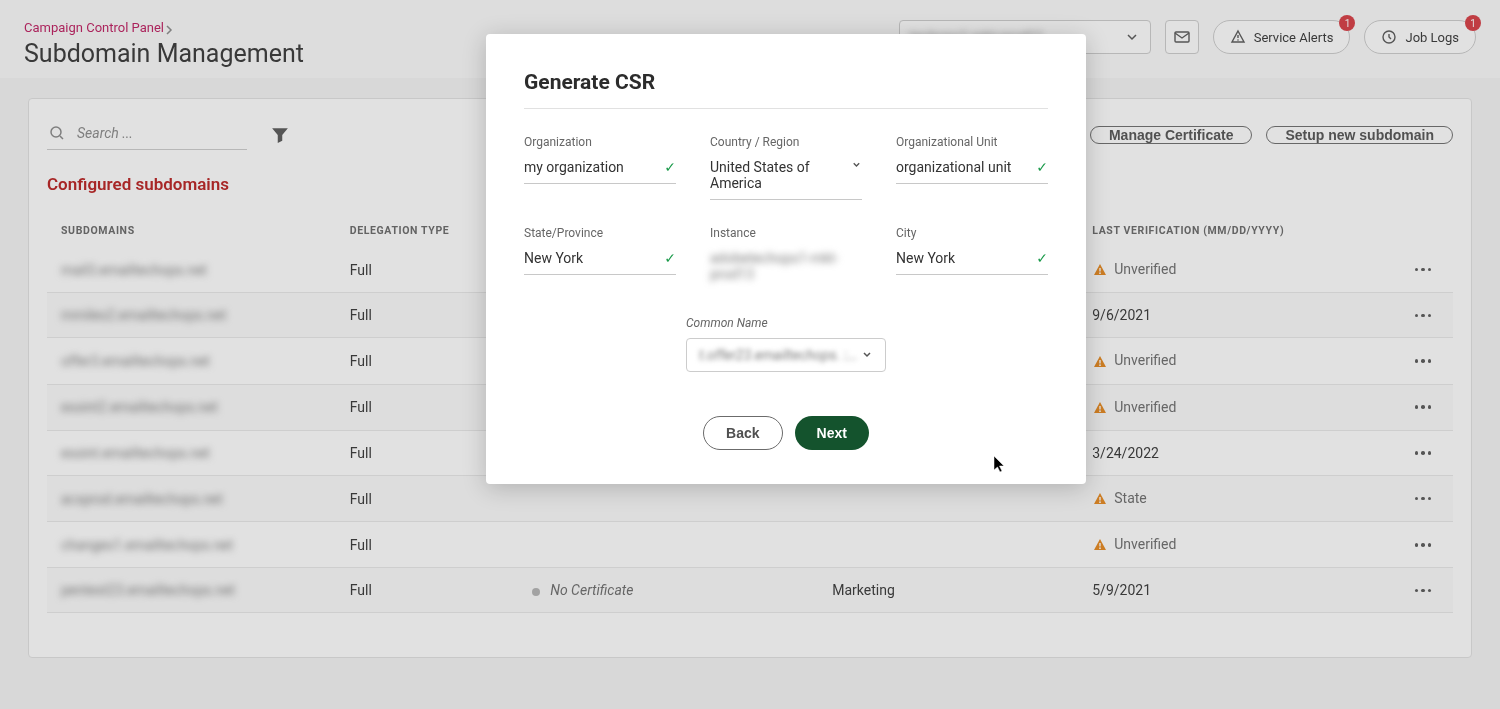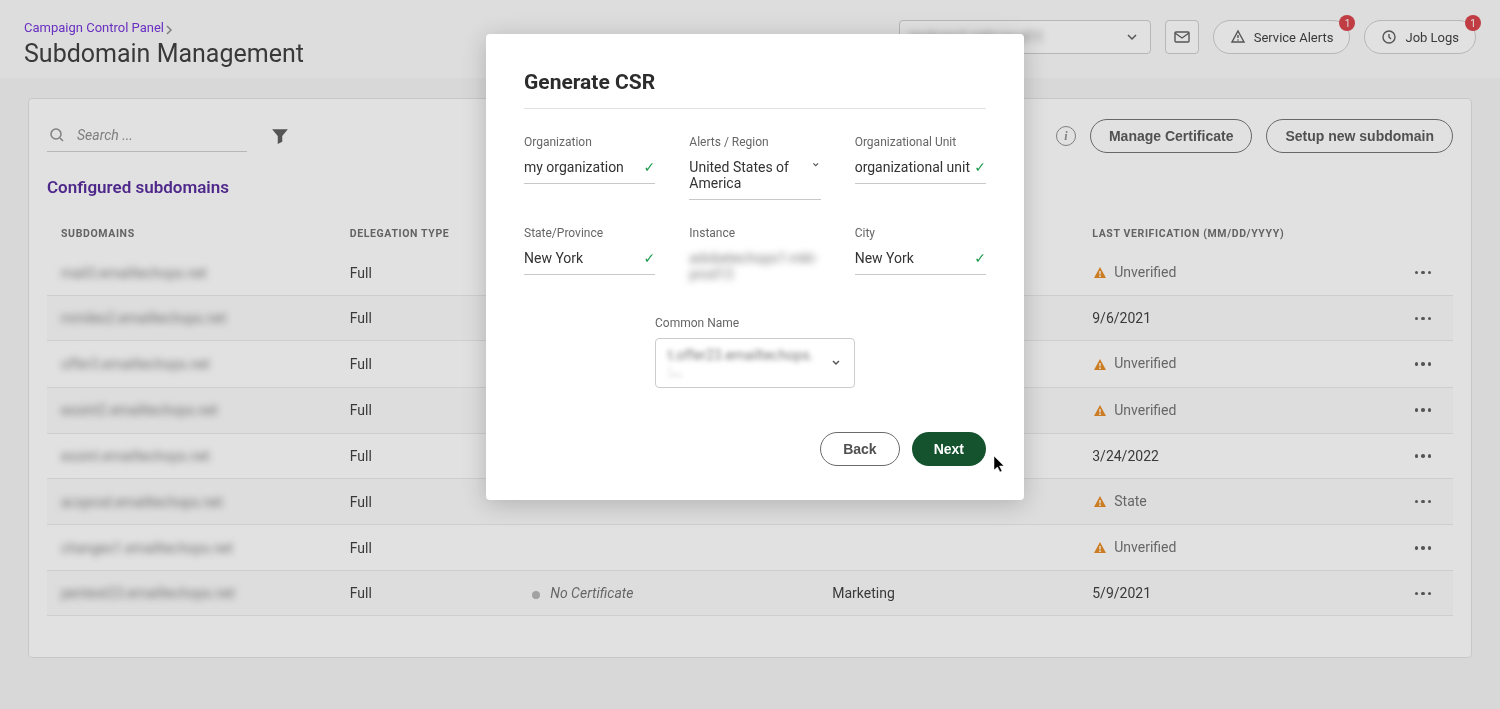--- a/index.html
+++ b/index.html
@@ -1,58 +1,58 @@
 <!DOCTYPE html>
 <html><head>
 <meta charset="utf-8">
 <style>
 * { box-sizing: border-box; margin: 0; padding: 0; }
 body { font-family: -apple-system, BlinkMacSystemFont, "Segoe UI", Roboto, Arial, sans-serif; background: #f5f5f5; width: 1500px; height: 709px; overflow: hidden; position: relative; color: #333; }
 .topbar { display: flex; align-items: flex-start; justify-content: space-between; padding: 20px 24px 10px 24px; background: #fafafa; }
-.breadcrumb { display: flex; align-items: flex-end; gap: 0; font-size: 13px; color: #6d28d9; }
+.breadcrumb { display: flex; align-items: flex-end; gap: 0; font-size: 13px; color: #be185d; }
 .breadcrumb svg { width: 10px; height: 10px; }
 .page-title { font-size: 25px; font-weight: 400; color: #333; margin-top: 4px; }
 .top-actions { display: flex; gap: 14px; align-items: center; }
 .instance-sel { display:flex; align-items:center; border:1px solid #ccc; border-radius:4px; height:34px; padding:0 10px; background:#fff; gap:80px; color:#888; font-size:13px; }
 .icon-btn { border:1px solid #ccc; border-radius:4px; height:34px; width:34px; display:flex; align-items:center; justify-content:center; background:#fff; }
 .pill-btn { border:1px solid #ccc; border-radius:17px; height:34px; padding:0 16px; display:flex; align-items:center; gap:8px; background:#fff; font-size:13px; color:#333; position:relative; }
 .badge { position:absolute; top:-6px; right:-6px; background:#d7373f; color:#fff; font-size:10px; border-radius:50%; width:16px; height:16px; display:flex; align-items:center; justify-content:center; }
 .content-wrap { padding: 20px 28px; }
 .panel { background:#fff; border:1px solid #e1e1e1; border-radius:4px; padding: 20px 18px; height: 560px; overflow:hidden; }
 .toolbar { display:flex; align-items:center; justify-content:space-between; margin-bottom: 24px; }
 .search-row { display:flex; align-items:center; gap: 24px; }
 .search-inp { display:flex; align-items:center; gap:12px; border-bottom:1px solid #ccc; padding: 6px 2px 8px 2px; width: 200px; color:#888; font-size:14px; font-style: italic; }
 .right-toolbar { display:flex; align-items:center; gap: 14px; }
 .info-circle { width:20px; height:20px; border:1.5px solid #888; border-radius:50%; display:flex; align-items:center; justify-content:center; font-size:12px; font-weight:bold; color:#888; font-style: italic; font-family: Georgia, serif; }
-.outline-btn { border:1.5px solid #6b6b6b; color:#505050; background:#fff; height:34px; padding:0 18px; border-radius:17px; font-size:14px; font-weight:600; }
-.section-title { font-size:17px; font-weight:600; color:#4c1d95; margin-bottom: 20px; }
+.outline-btn { border:1.5px solid #6b6b6b; color:#505050; background:#fff; height:18px; padding:0 18px; border-radius:17px; font-size:14px; font-weight:600; }
+.section-title { font-size:17px; font-weight:600; color:#b91c1c; margin-bottom: 20px; }
 table { width:100%; border-collapse:collapse; }
 th { text-align:left; font-size:10.5px; font-weight:700; color:#666; letter-spacing:0.06em; padding: 10px 14px; }
 td { padding: 14px 14px; font-size:14px; color:#333; border-bottom:1px solid #e8e8e8; }
 tr.row td { background:#fff; }
 tr.row:nth-child(even) td { background:#fafafa; }
 .blurred { filter: blur(3.5px); color:#7a7a7a; font-size:14px; }
 .warn-ico { display:inline-flex; width:16px; height:16px; margin-right:6px; vertical-align:middle; }
 .unverified { color:#6a6a6a; font-size:14px;margin-top:12px; }
 .dot { width:8px; height:8px; border-radius:50%; background:#b3b3b3; display:inline-block; margin-right:10px; vertical-align: middle; }
 .no-cert { font-style: italic; color:#6a6a6a; }
 .more { display:flex; gap:3px; justify-content:center; }
 .more span { width:3.5px; height:3.5px; background:#555; border-radius:50%; }
 .overlay { position:absolute; inset:0; background:rgba(90,90,90,0.18); z-index:10; }
-.modal { position:absolute; left:486px; top:34px; width:538px; background:#fff; border-radius:4px; z-index:11; padding: 36px 38px 34px 38px; box-shadow:0 4px 24px rgba(0,0,0,0.2); }
+.modal { position:absolute; left:486px; top:34px; width:600px; background:#fff; border-radius:4px; z-index:11; padding: 36px 38px 34px 38px; box-shadow:0 4px 24px rgba(0,0,0,0.2); }
 .modal h2 { font-size:21px; font-weight:700; color:#2c2c2c; margin-bottom:14px; }
 .modal .divider { height:1px; background:#e1e1e1; margin-bottom:26px; }
 .modal p.desc { font-size:14px; color:#333; margin-bottom:26px; }
 .form-grid { display:grid; grid-template-columns:1fr 1fr 1fr; column-gap:34px; row-gap:26px; }
 .field label { font-size:12px; color:#666; display:block; margin-bottom:8px; }
 .field .inp { display:flex; align-items:flex-start; justify-content:space-between; border-bottom:1px solid #c8c8c8; padding: 2px 0 8px 0; font-size:14px; color:#333; }
 .check { color:#1a9a4a; font-size:14px; }
-.common-name { margin-top:26px; }
+.common-name { margin-top:26px;font-style:italic; }
 .select-box { border:1px solid #ccc; border-radius:4px; padding: 8px 12px; display:flex; align-items:center; justify-content:space-between; width:200px; margin-top:8px; font-size:13px; }
-.modal-actions { display:flex; justify-content:flex-end; gap:12px; margin-top:44px; }
+.modal-actions { display:flex; justify-content:center; gap:12px; margin-top:44px; }
 .btn-back { border:1.5px solid #6b6b6b; color:#505050; background:#fff; height:34px; padding:0 22px; border-radius:17px; font-size:14px; font-weight:600; }
 .btn-next { border:none; background:#14532d; color:#fff; height:34px; padding:0 22px; border-radius:17px; font-size:14px; font-weight:600; }
 .cursor { position:absolute; left:993px; top:455px; z-index:12; font-size:16px; color:#000; }
 svg.ico { width:16px; height:16px; }
 </style>
 </head>
 <body>
 
 <div class="topbar">
   <div>
@@ -288,21 +288,21 @@
 
   <div class="form-grid">
     <div class="field">
       <label>Organization</label>
       <div class="inp">
           <span>my organization</span>
           <span class="check">✓</span>
         </div>
     </div>
     <div class="field">
-      <label>Alerts / Region</label>
+      <label>Country / Region</label>
       <div class="inp">
           <span>United States of America</span>
           <svg width="12" height="12" viewBox="0 0 12 12">
             <path d="M3 4l3 3 3-3" stroke="#555" stroke-width="1.5" fill="none"></path>
           </svg>
         </div>
     </div>
     <div class="field">
       <label>Organizational Unit</label>
       <div class="inp">

